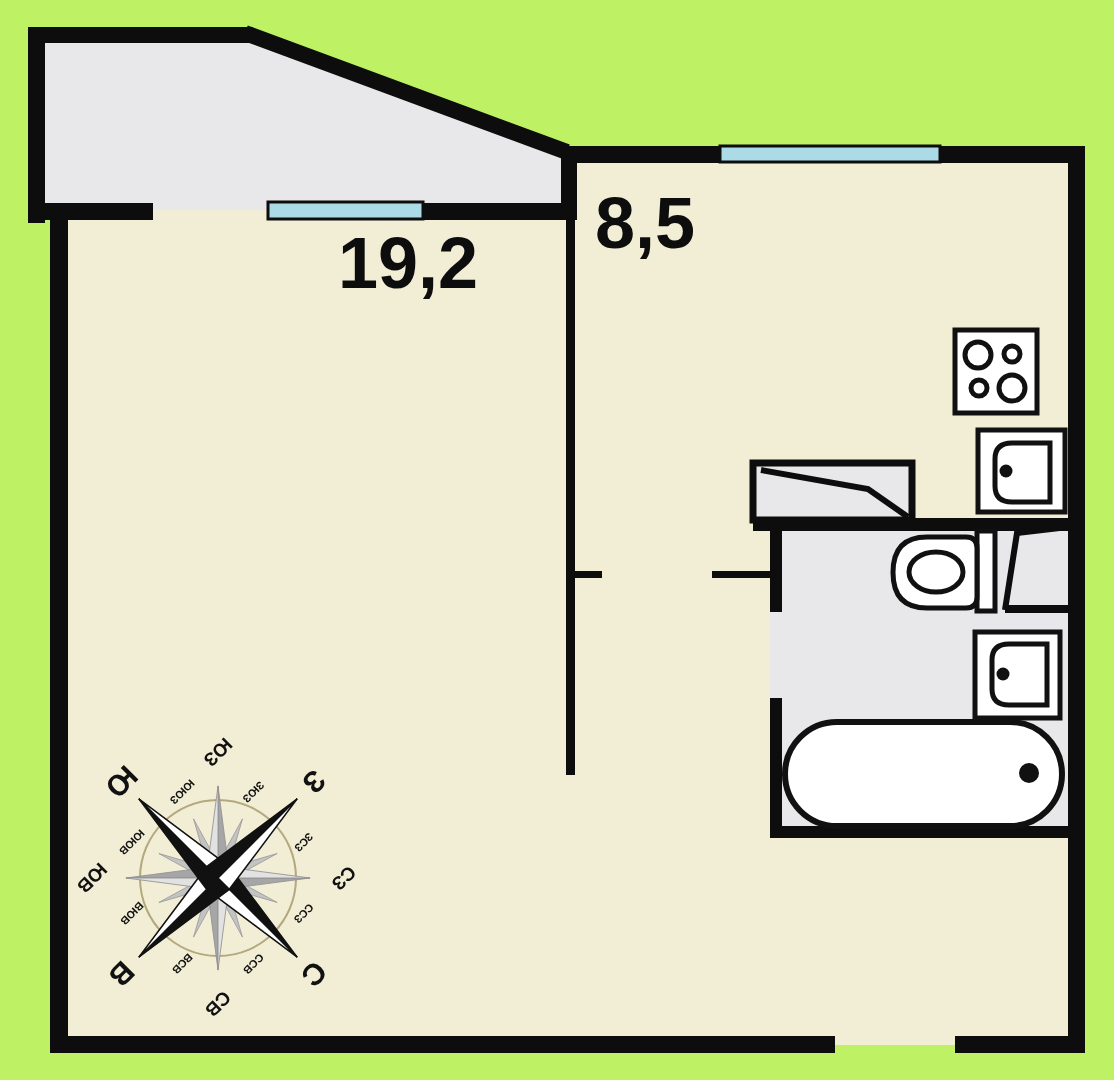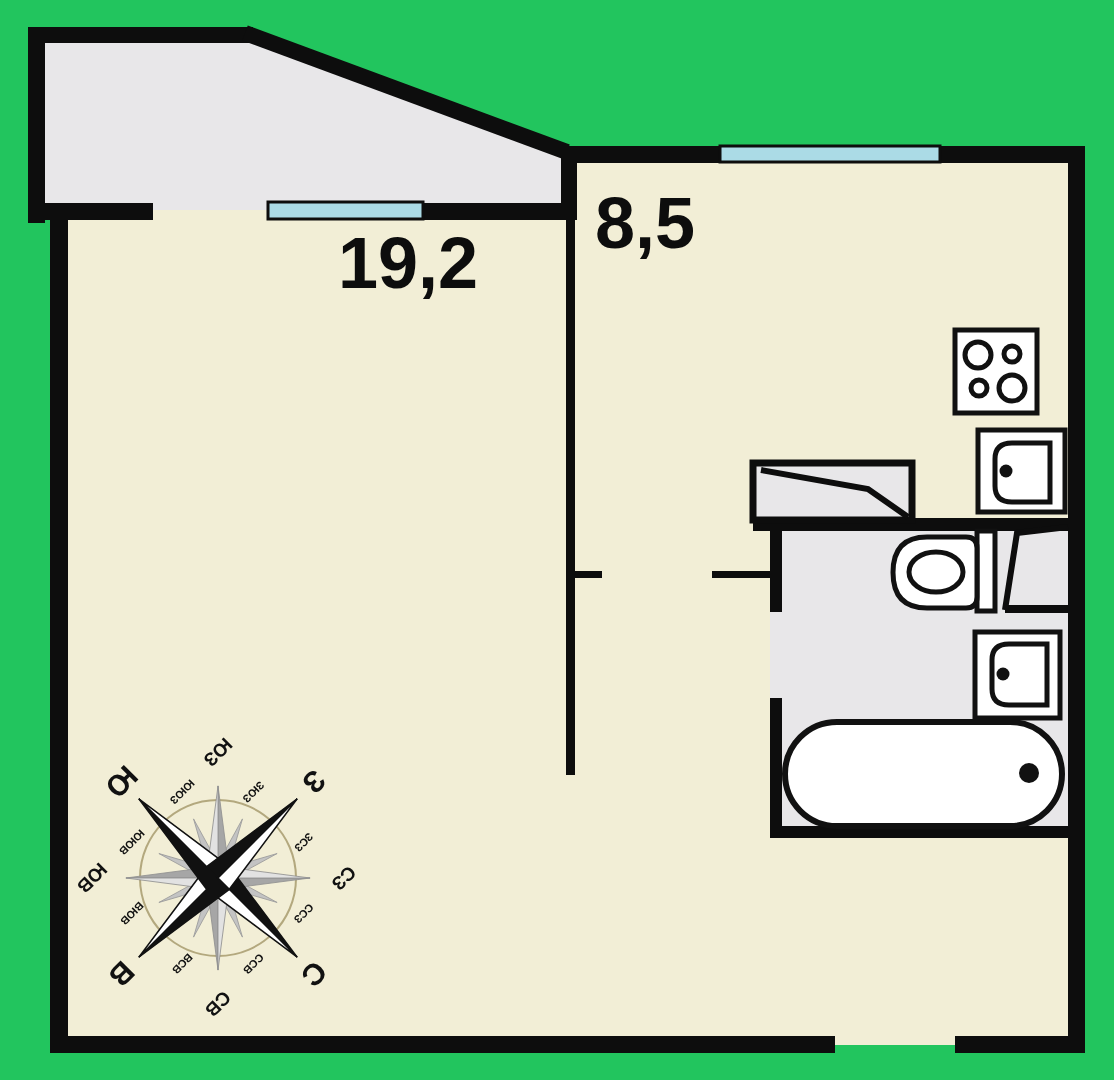--- a/index.html
+++ b/index.html
@@ -1,20 +1,20 @@
 <!DOCTYPE html>
 <html><head>
 <meta charset="utf-8">
 <style>
   html, body { margin: 0; padding: 0; background: #ffffff; }
   .plan-wrap {
     position: relative;
     width: 1114px;
     height: 1080px;
-    background: #22c55e;
+    background: #bef264;
     font-family: "Liberation Sans", "DejaVu Sans", sans-serif;
   }
   svg { display: block; }
   .area-label {
     font-family: "Liberation Sans", "DejaVu Sans", sans-serif;
     font-weight: bold;
     fill: #0d0d0d;
   }
   .compass-label {
     font-family: "Liberation Sans", "DejaVu Sans", sans-serif;

